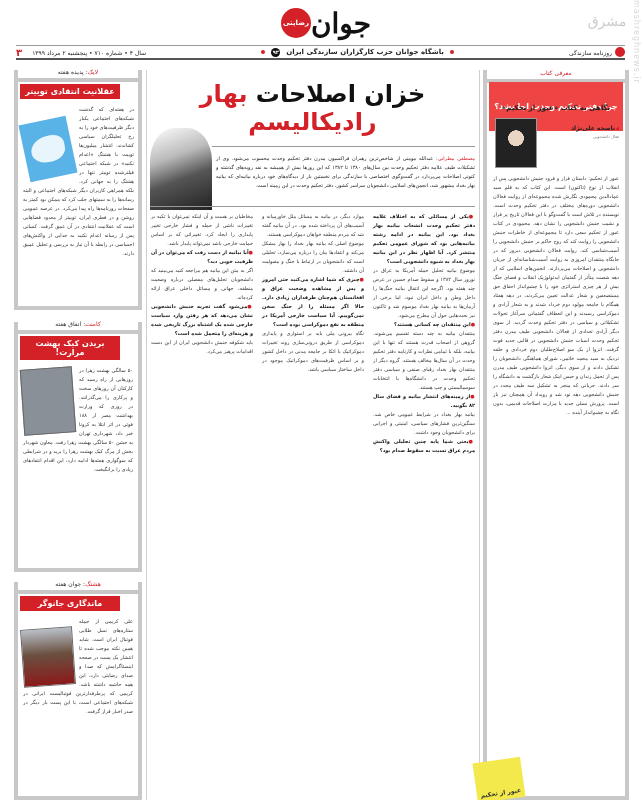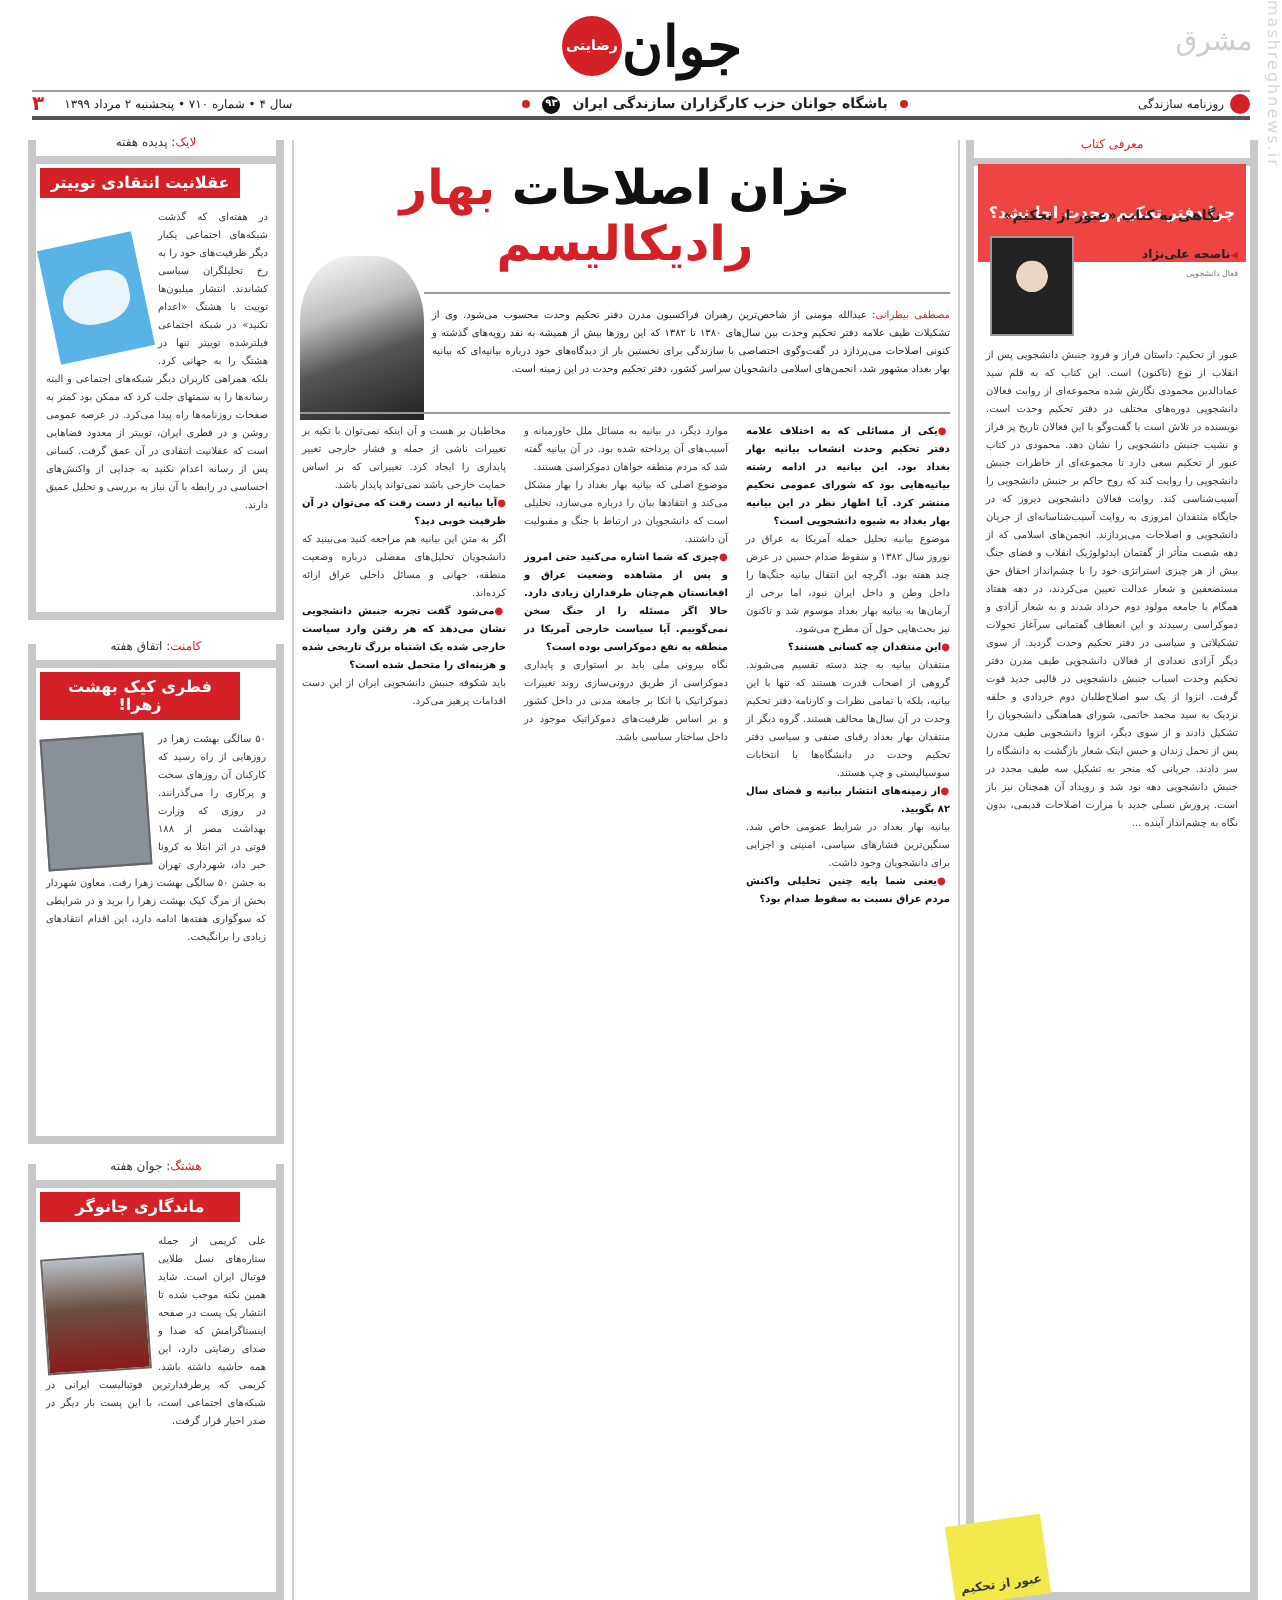--- a/index.html
+++ b/index.html
@@ -112,21 +112,21 @@
       <span>در هفته‌ای که گذشت شبکه‌های اجتماعی یکبار دیگر ظرفیت‌های خود را به رخ تحلیلگران سیاسی کشاندند. انتشار میلیون‌ها توییت با هشتگ «اعدام نکنید» در شبکه اجتماعی فیلترشده توییتر تنها در هشتگ را به جهانی کرد. بلکه همراهی کاربران دیگر شبکه‌های اجتماعی و البته رسانه‌ها را به سمتهای جلب کرد که ممکن بود کمتر به صفحات روزنامه‌ها راه پیدا می‌کرد. در عرصه عمومی روشن و در فطری ایران، توییتر از معدود فضاهایی است که عقلانیت انتقادی در آن عمق گرفت. کسانی پس از رسانه اعدام نکنید به جدایی از واکنش‌های احساسی در رابطه با آن نیاز به بررسی و تحلیل عمیق دارند.</span>
     </div>
   </div>
 
   <div class="box" style="top:252px; height:250px;">
     <div class="box-topline"></div>
     <div class="box-kicker">
       <span class="k1">کامنت</span>:
       <span>اتفاق هفته</span>
     </div>
-    <div class="box-title">فطری کیک بهشت زهرا!</div>
+    <div class="box-title">بریدن کیک بهشت مرارت!</div>
     <div class="photo" style="position:absolute;left:4px;top:46px;width:52px;height:66px;transform:rotate(-4deg);"></div>
     <div class="box-body">
       <div style="float:left;width:56px;height:72px;"></div>
       <span>۵۰ سالگی بهشت زهرا در روزهایی از راه رسید که کارکنان آن روزهای سخت و پرکاری را می‌گذرانند. در روزی که وزارت بهداشت مصر از ۱۸۸ فوتی در اثر ابتلا به کرونا خبر داد، شهرداری تهران به جشن ۵۰ سالگی بهشت زهرا رفت. معاون شهردار بخش از مرگ کیک بهشت زهرا را برید و در شرایطی که سوگواری هفته‌ها ادامه دارد، این اقدام انتقادهای زیادی را برانگیخت.</span>
     </div>
   </div>
 
   <div class="box" style="top:512px; height:218px;">
     <div class="box-topline"></div>
     <div class="box-kicker">

